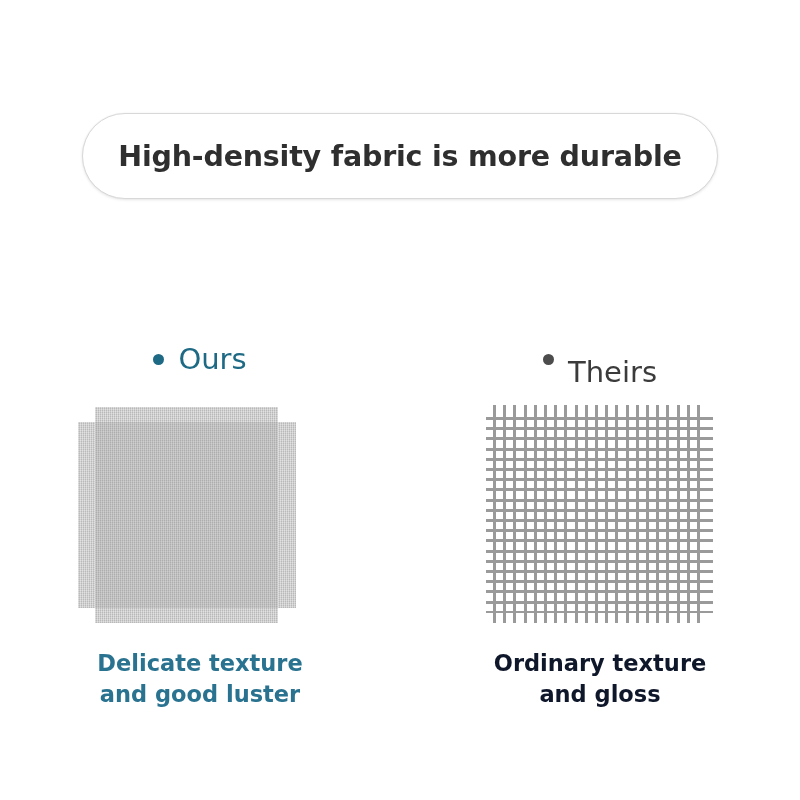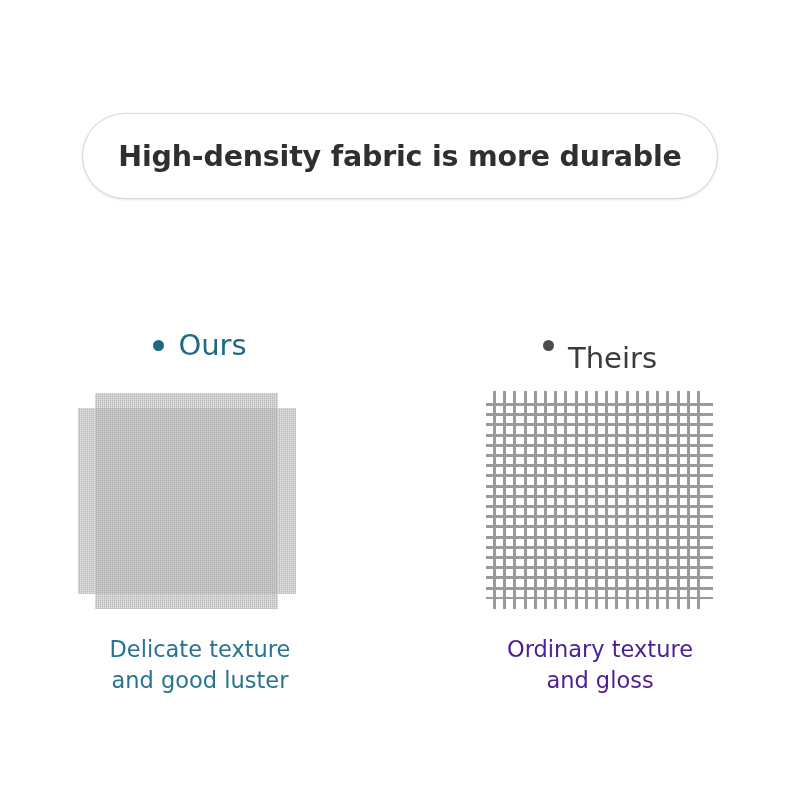--- a/index.html
+++ b/index.html
@@ -43,21 +43,21 @@
     font-weight: bold;
     color: #2f2f2f;
     letter-spacing: -0.2px;
     white-space: nowrap;
   }
 
   
   .compare {
     position: absolute;
     left: 0;
-    top: 322px;
+    top: 336px;
     width: 800px;
     display: flex;
   }
   .col {
     width: 400px;
     display: flex;
     flex-direction: column;
     align-items: center;
   }
 
@@ -144,24 +144,24 @@
       rgba(255,255,255,0) 3px, rgba(255,255,255,0) 10.2px);
   }
 
   
   .caption {
     margin-top: 14px;
     text-align: center;
     font-family: "DejaVu Sans", sans-serif;
     font-size: 22.5px;
     line-height: 1.38;
-    font-weight: 400;
+    font-weight: 700;
   }
   .caption-ours   { color: #2a7390; }
-  .caption-theirs { color: #4c1d95; }
+  .caption-theirs { color: #0f172a; }
   .caption-line { display: block; white-space: nowrap; }
 </style>
 </head>
 <body>
 
 <div class="headline-wrap">
   <div class="headline-pill">
     <span class="headline-text">High-density fabric is more durable</span>
   </div>
 </div>

